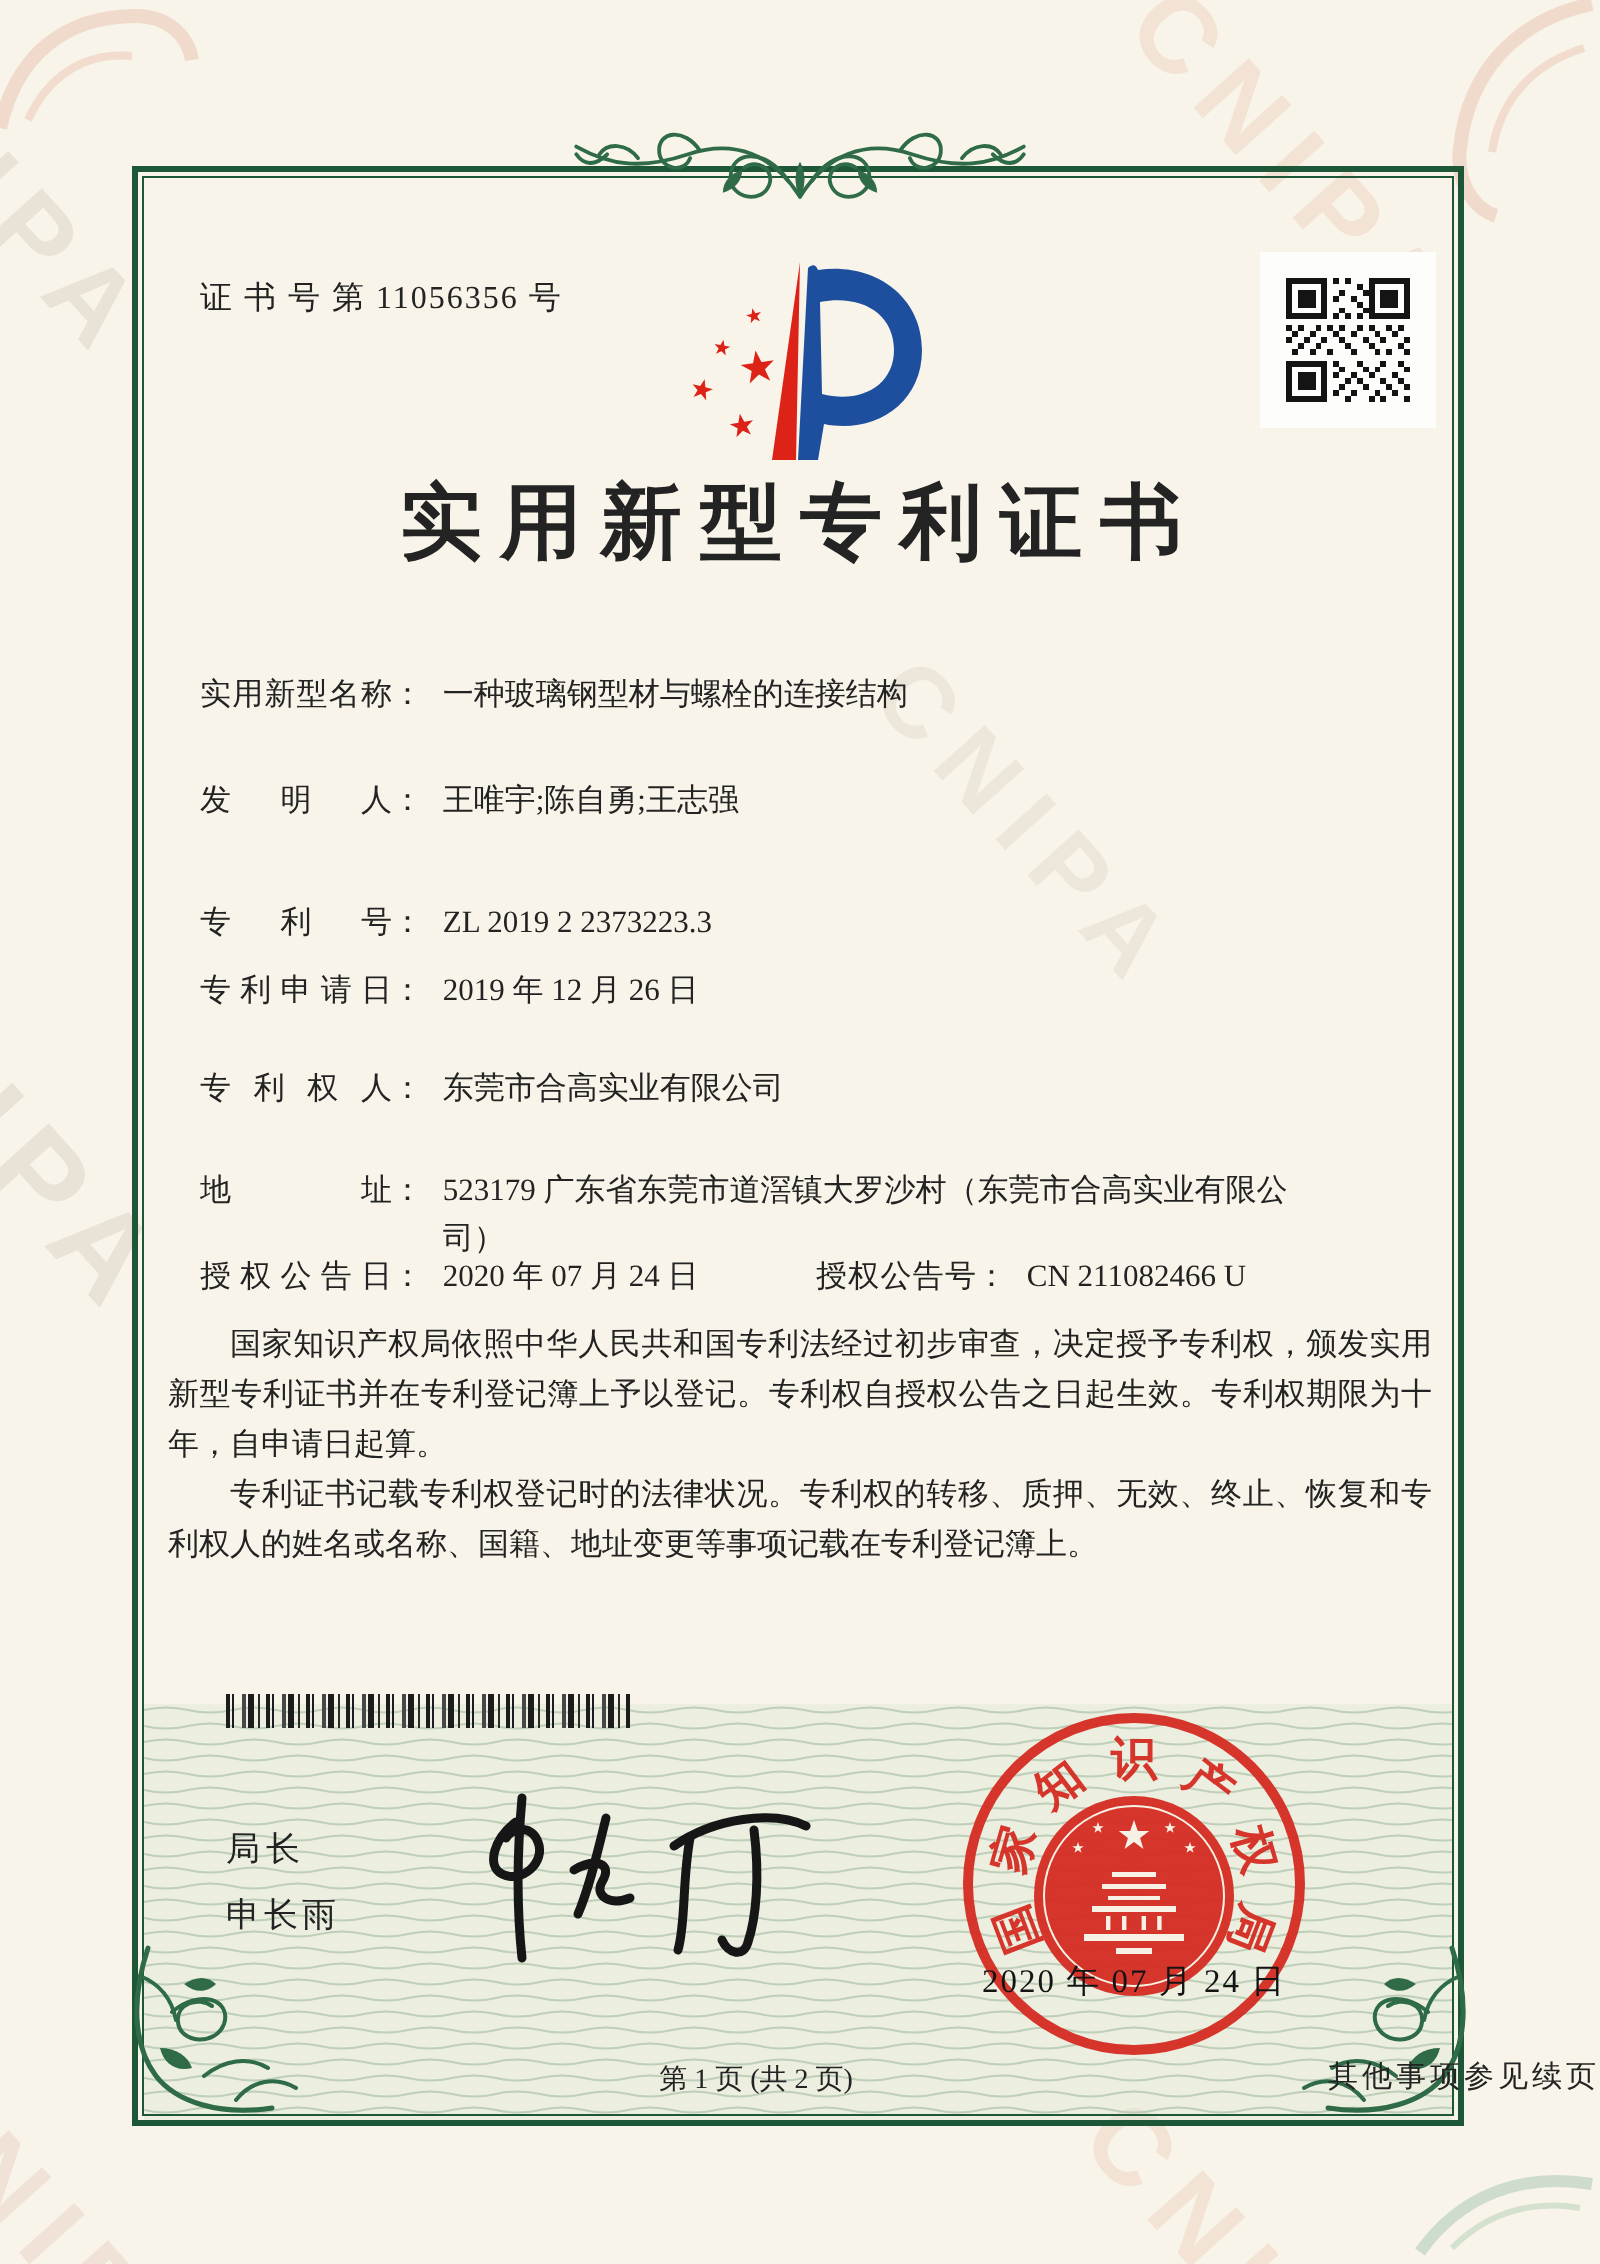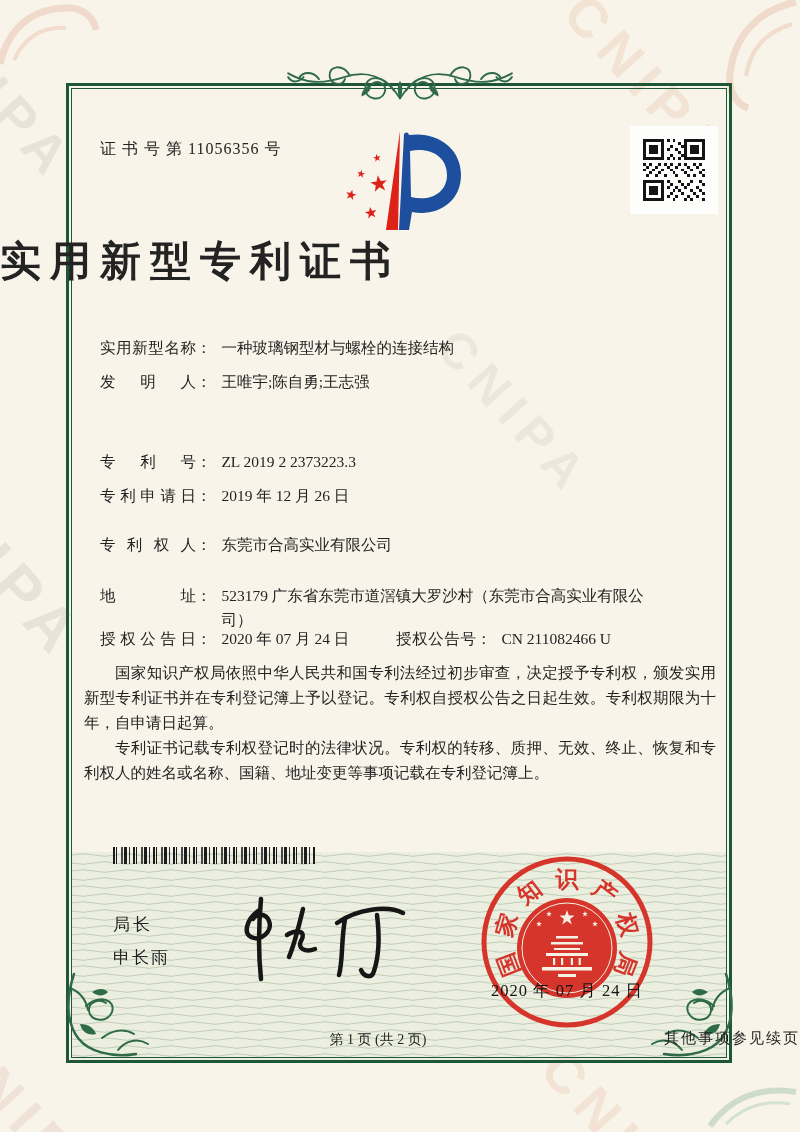--- a/index.html
+++ b/index.html
@@ -36,31 +36,31 @@
   .orn-fill{fill:#2e6b46;stroke:none;}
   .flourish{position:absolute;width:95px;height:92px;z-index:3;}
   .flourish-left{left:58px;top:972px;}
   .flourish-right{left:647px;top:972px;transform:scaleX(-1);}
 
   
   .cert-no{position:absolute;left:100px;top:139px;font-size:16px;letter-spacing:1px;z-index:4;}
   .qr{position:absolute;left:630px;top:126px;width:88px;height:88px;background:#fdfdfb;z-index:4;}
   .qr svg{position:absolute;left:13px;top:13px;width:62px;height:62px;}
   .logo{position:absolute;left:340px;top:118px;width:135px;height:118px;z-index:4;}
-  .title{position:absolute;left:0;right:0;top:234px;font-size:41px;
+  .title{position:absolute;left:0;right:0;top:234px;text-align:center;font-size:41px;
          font-weight:bold;letter-spacing:9px;z-index:4;margin:0;}
 
   
   .field-row{position:absolute;left:100px;font-size:15.5px;z-index:4;line-height:24px;}
   .flabel{display:inline-block;width:96px;text-align:justify;text-align-last:justify;
           text-justify:inter-character;vertical-align:top;}
   .fcolon{display:inline-block;vertical-align:top;}
   .fvalue{display:inline-block;vertical-align:top;margin-left:6px;}
   .fvalue-wrap{width:432px;}
-  .pairB{position:absolute;left:296px;top:0;white-space:nowrap;}
+  .pairB{position:absolute;left:308px;top:0;white-space:nowrap;}
   .pairB .flabel{width:80px;}
 
   
   .body-text{position:absolute;left:84px;top:660px;width:632px;font-size:15.5px;
              line-height:25px;text-align:justify;z-index:4;}
   .body-text p{margin:0;text-indent:2em;}
 
   
   .barcode{position:absolute;left:113px;top:847px;width:202px;height:17px;z-index:4;
     background:repeating-linear-gradient(90deg,
@@ -235,21 +235,21 @@
       <use href="#starp" transform="translate(31,95) scale(0.62) rotate(-10)"></use>
     </g>
   </svg>
 
   <h1 class="title">实用新型专利证书</h1>
 
   <div class="field-row" style="top:336px">
     <span class="flabel">实用新型名称</span><span class="fcolon">：</span>
     <span class="fvalue">一种玻璃钢型材与螺栓的连接结构</span>
   </div>
-  <div class="field-row" style="top:370px">
+  <div class="field-row" style="top:389px">
     <span class="flabel">发明人</span><span class="fcolon">：</span>
     <span class="fvalue">王唯宇;陈自勇;王志强</span>
   </div>
   <div class="field-row" style="top:450px">
     <span class="flabel">专利号</span><span class="fcolon">：</span>
     <span class="fvalue">ZL 2019 2 2373223.3</span>
   </div>
   <div class="field-row" style="top:484px">
     <span class="flabel">专利申请日</span><span class="fcolon">：</span>
     <span class="fvalue">2019 年 12 月 26 日</span>

